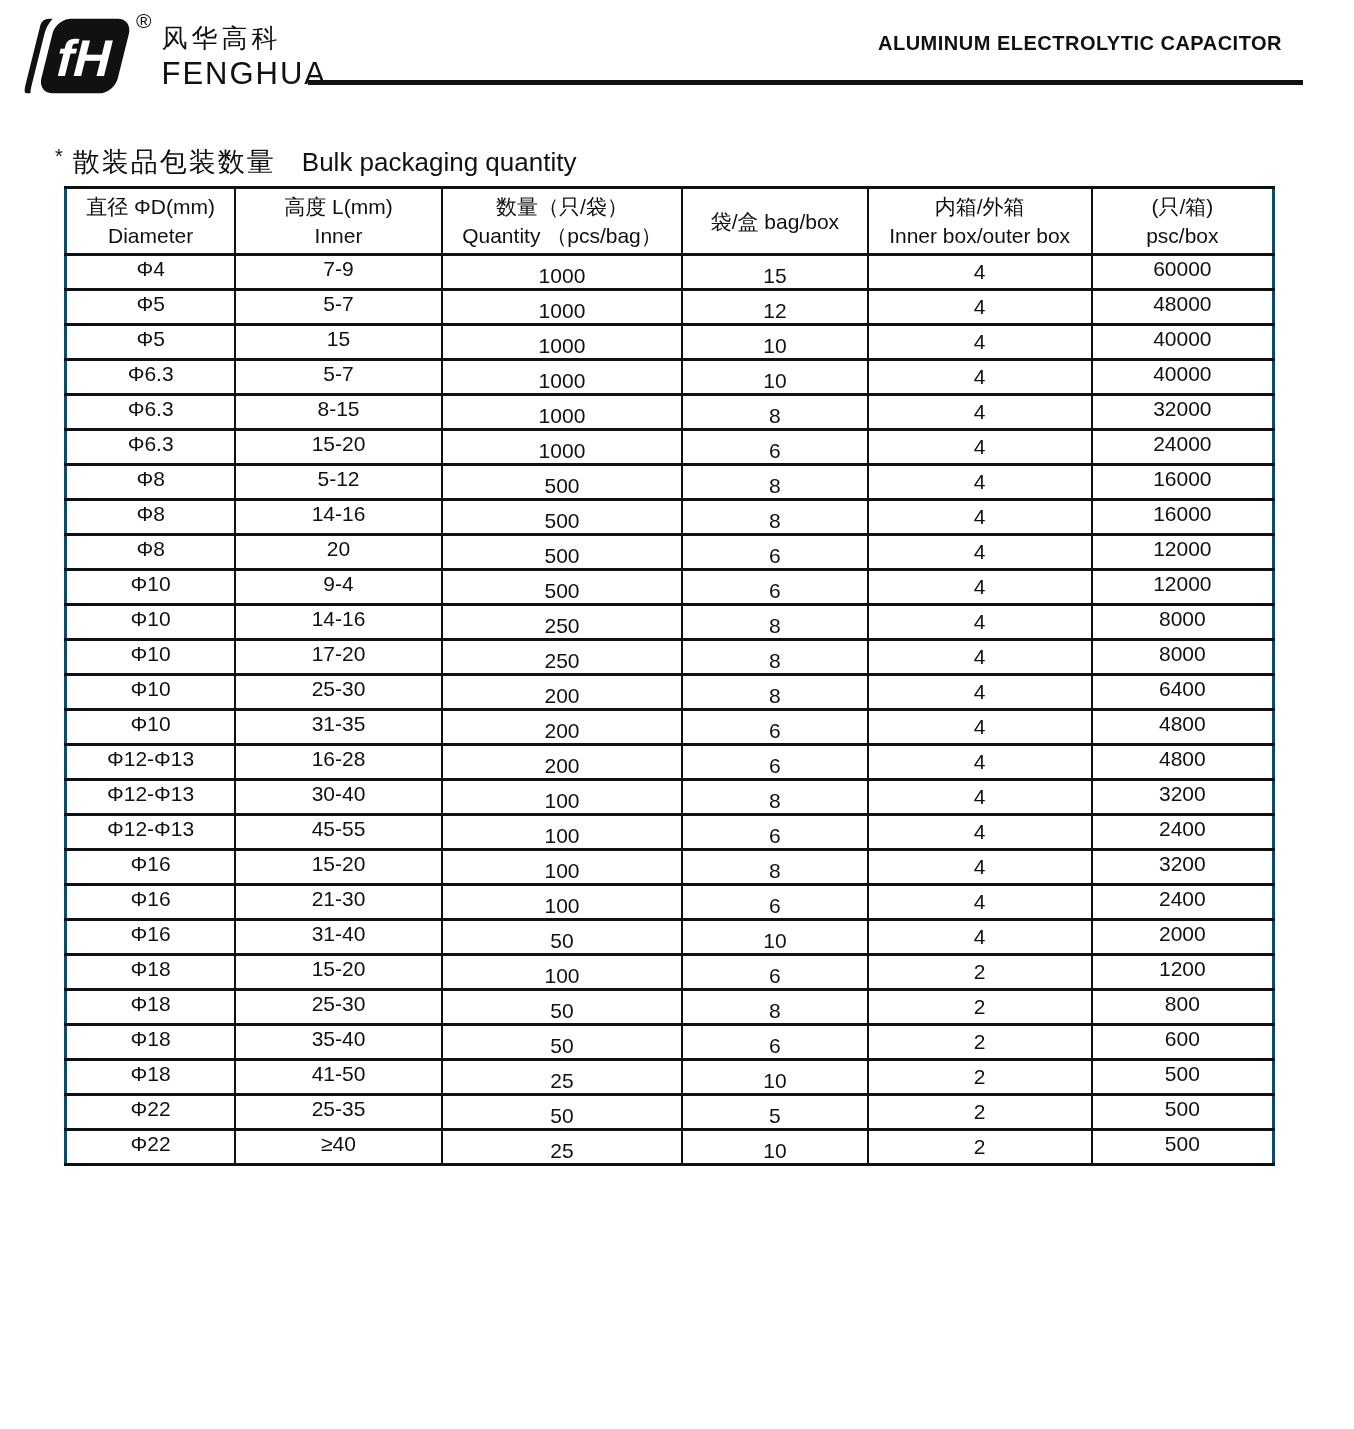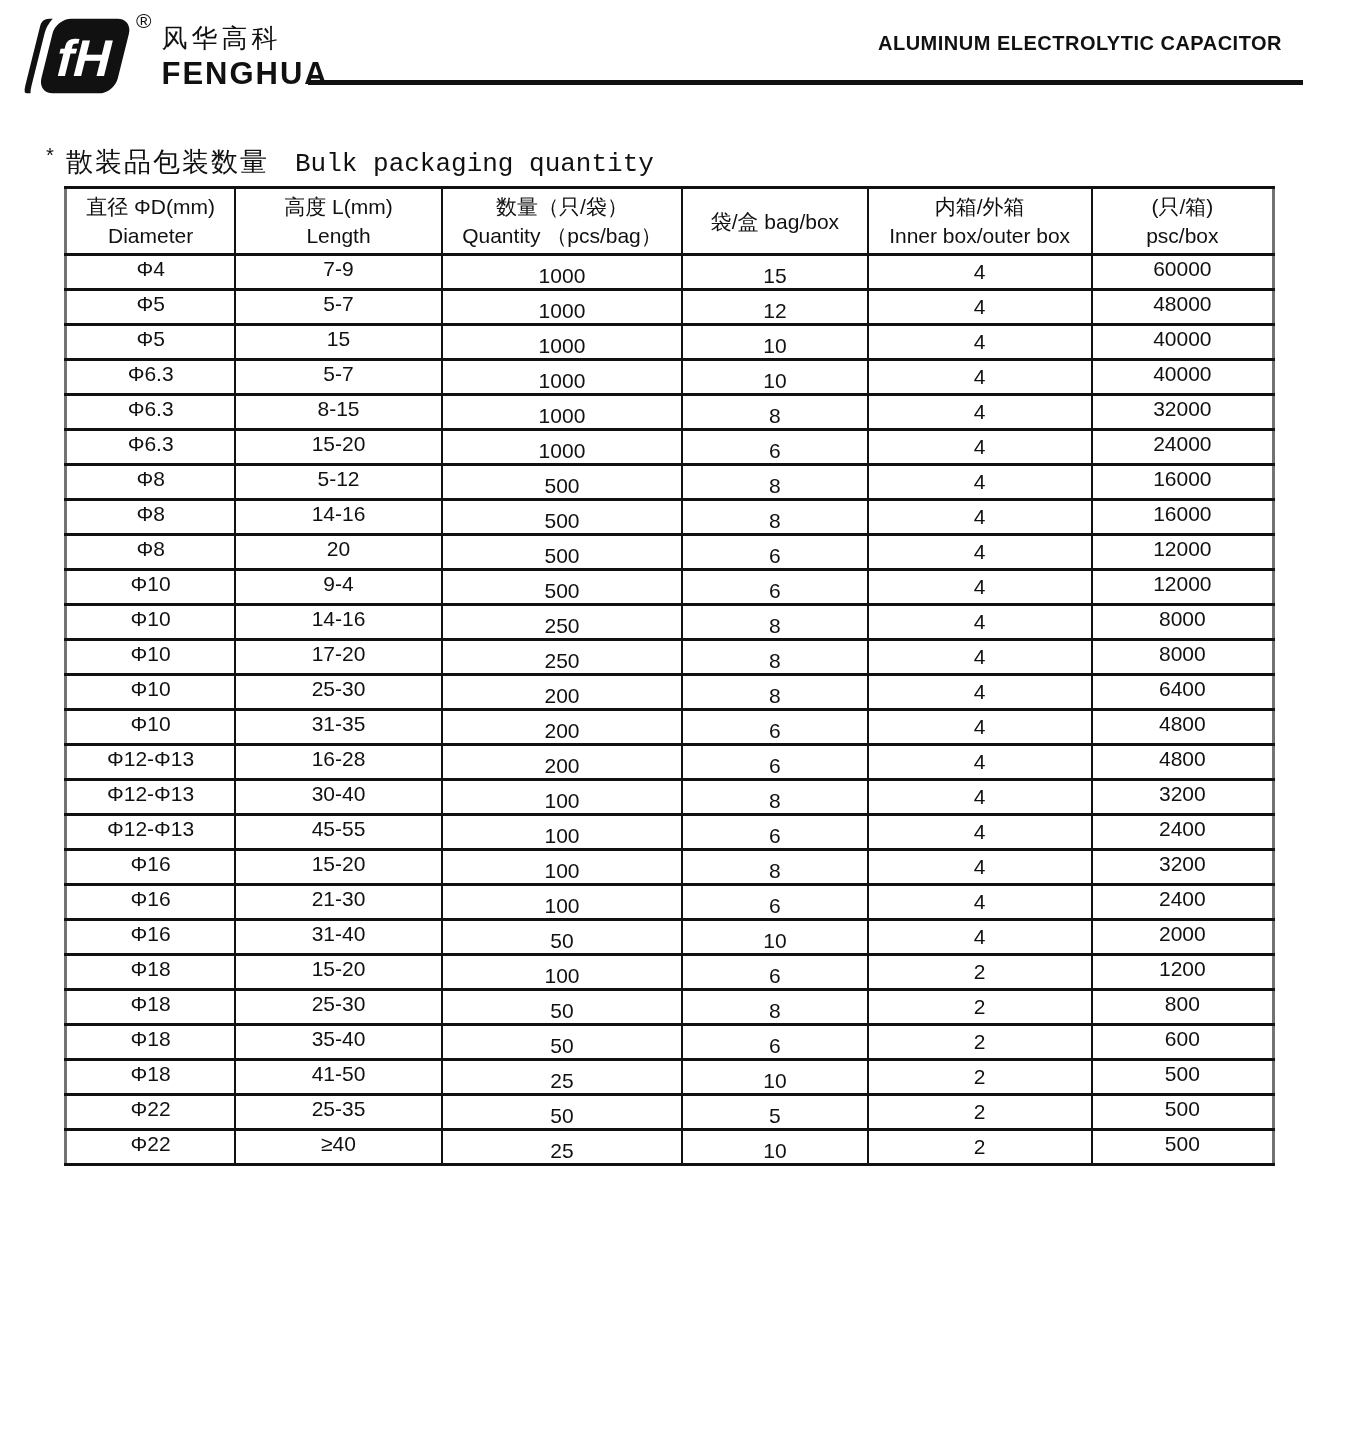--- a/index.html
+++ b/index.html
@@ -27,21 +27,21 @@
     display: block;
     font-size: 26px;
     font-weight: normal;
     letter-spacing: 4px;
     line-height: 44px;
     white-space: nowrap;
   }
   .logo-en {
     display: block;
     font-size: 31px;
-    font-weight: bold;
+    font-weight: normal;
     letter-spacing: 2px;
     line-height: 32px;
     margin-top: -2px;
   }
   .doc-title {
     position: absolute;
     top: 32px;
     right: 72px;
     font-size: 20px;
     font-weight: bold;
@@ -53,38 +53,37 @@
     left: 308px;
     top: 80px;
     width: 995px;
     height: 5px;
     background: #111;
   }
 
   
   .section-heading {
     position: absolute;
-    left: 44px;
+    left: 55px;
     top: 144px;
     white-space: nowrap;
-    font-family: Liberation Mono, monospace;
   }
   .section-marker { font-size: 20px; vertical-align: 8px; margin-right: 10px; }
   .section-zh { font-size: 27px; letter-spacing: 2px; }
   .section-en { font-size: 26px; margin-left: 26px; }
 
   
   table.packaging {
     position: absolute;
     left: 64px;
     top: 186px;
     width: 1211px;
     border-collapse: collapse;
     table-layout: fixed;
-    border: 3px solid #737373;
+    border: 3px solid #0c4a6e;
   }
   table.packaging th,
   table.packaging td {
     border: 2px solid #111;
     border-top-width: 3px;
     border-bottom-width: 3px;
     text-align: center;
     vertical-align: middle;
     box-sizing: border-box;
     padding: 0;
@@ -140,21 +139,21 @@
       <col style="width:15.05%">
     </colgroup>
     <thead>
       <tr>
         <th>
           <span class="h-zh">直径 ΦD(mm)</span>
           <span class="h-en">Diameter</span>
         </th>
         <th>
           <span class="h-zh">高度 L(mm)</span>
-          <span class="h-en">Length</span>
+          <span class="h-en">Inner</span>
         </th>
         <th>
           <span class="h-zh">数量（只/袋）</span>
           <span class="h-en">Quantity （pcs/bag）</span>
         </th>
         <th>
           <span class="h-zh">袋/盒 bag/box</span>
 
         </th>
         <th>

